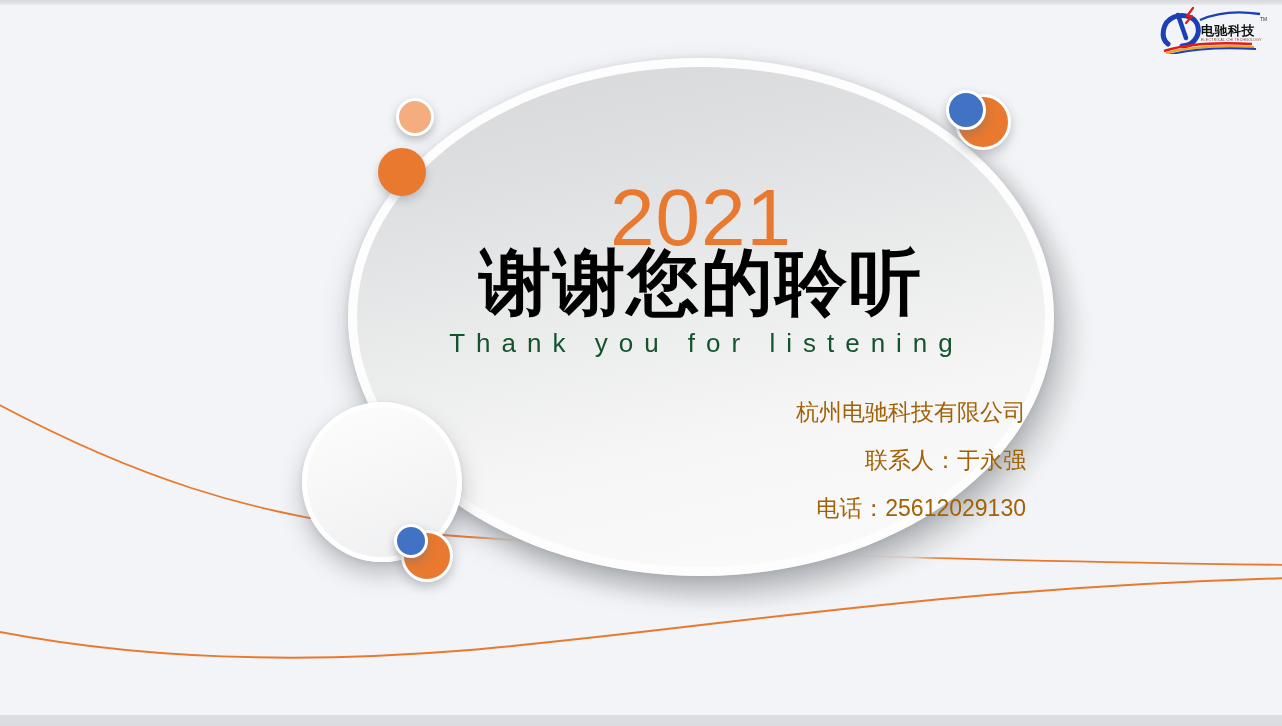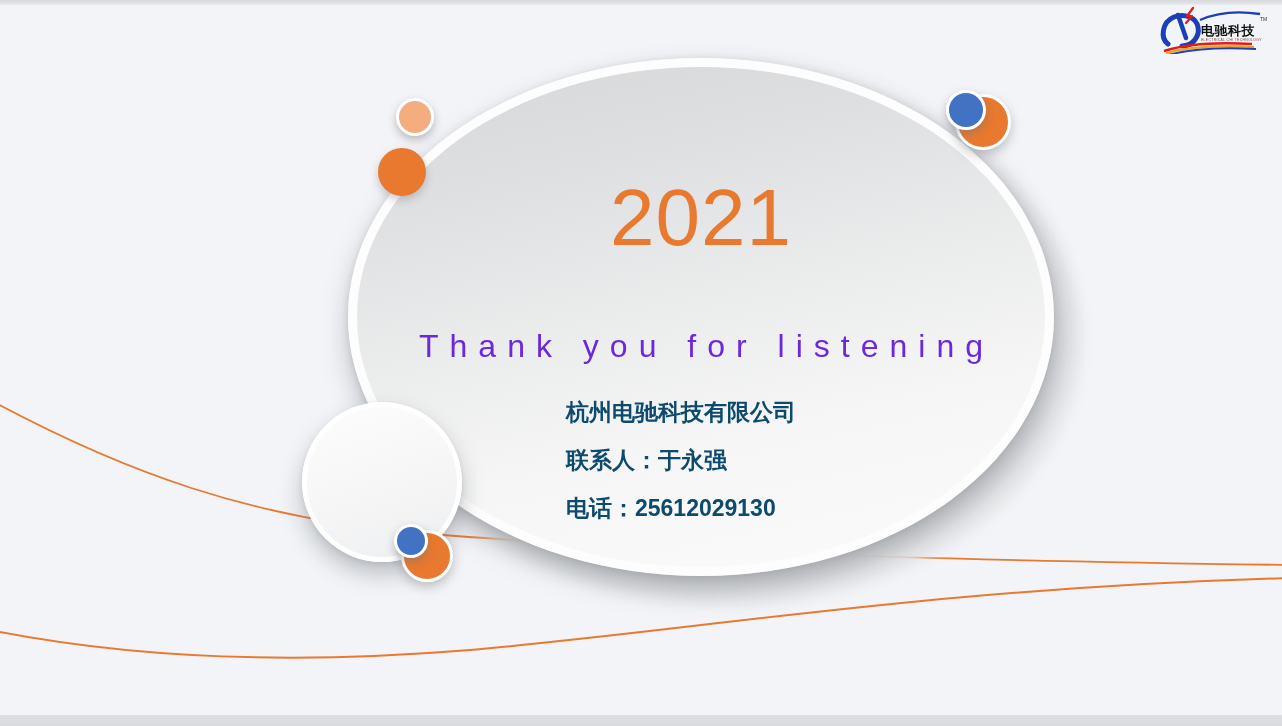--- a/index.html
+++ b/index.html
@@ -154,40 +154,41 @@
     font-weight: 700;
     letter-spacing: 2px;
     line-height: 1;
     white-space: nowrap;
   }
   .thanks-en {
     position: absolute;
     left: 0; top: 272px;
     width: 706px;
     text-align: center;
-    color: #6d28d9;
-    font-size: 32px;
+    color: #14532d;
+    font-size: 26px;
     font-weight: 400;
     letter-spacing: 11px;
     line-height: 1;
     white-space: nowrap;
     text-indent: 11px;
   }
 
   .contact-block {
     position: absolute;
     left: 218px; top: 330px;
     width: 460px;
   }
   .contact-line {
-    color: #0c4a6e;
+    color: #a16207;
     font-size: 23px;
-    font-weight: 700;
+    font-weight: 400;
     line-height: 48px;
     white-space: nowrap;
+    text-align: right;
   }
 
   
   .logo {
     position: absolute;
     right: 8px; top: 4px;
     width: 118px; height: 50px;
   }
 </style>
 </head>
@@ -209,20 +210,21 @@
   <div class="circle-big-white"></div>
   <div class="dot dot-orange-tl"></div>
   <div class="dot dot-peach"></div>
   <div class="dot dot-orange-tr"></div>
   <div class="dot dot-blue-tr"></div>
   <div class="dot dot-orange-bl"></div>
   <div class="dot dot-blue-bl"></div>
 
   <div class="content">
     <div class="year">2021</div>
+    <div class="thanks-cn">谢谢您的聆听</div>
     <div class="thanks-en">Thank you for listening</div>
 
     <div class="contact-block">
       <div class="contact-line">杭州电驰科技有限公司</div>
       <div class="contact-line">联系人：于永强</div>
       <div class="contact-line">电话：25612029130</div>
     </div>
   </div>
 
   <svg class="logo" viewBox="0 0 118 50" width="118" height="50" xmlns="http://www.w3.org/2000/svg">

